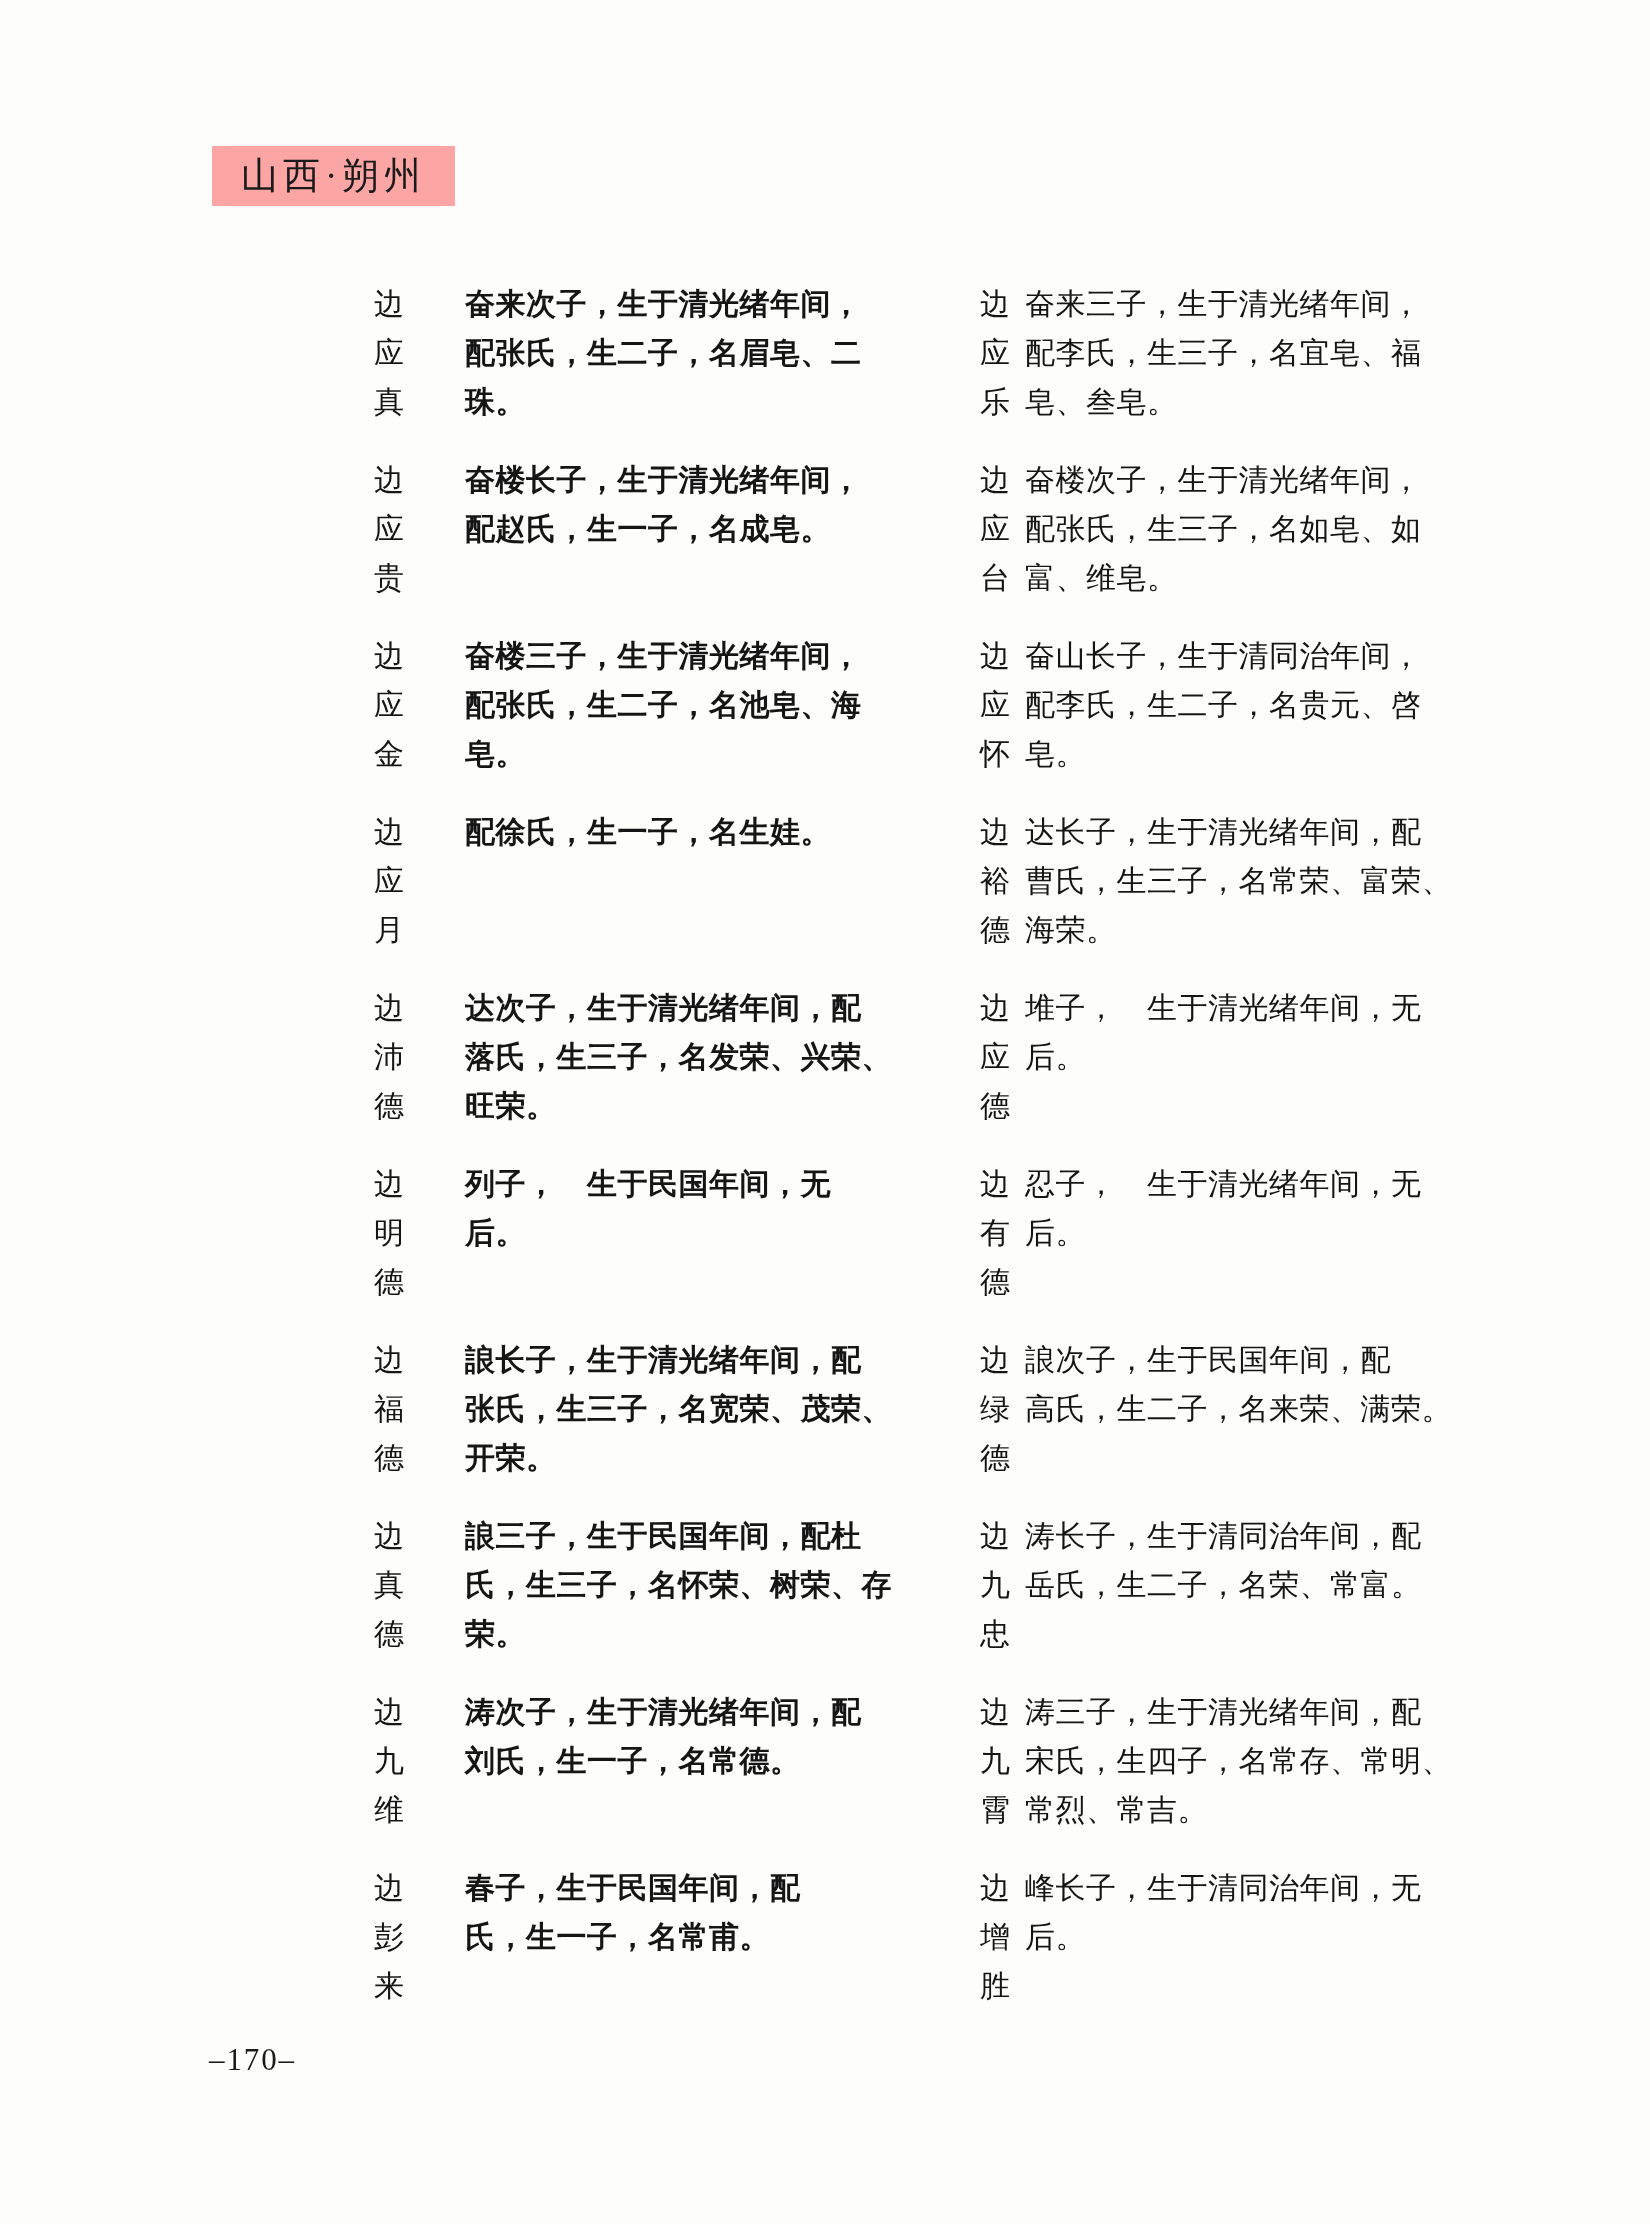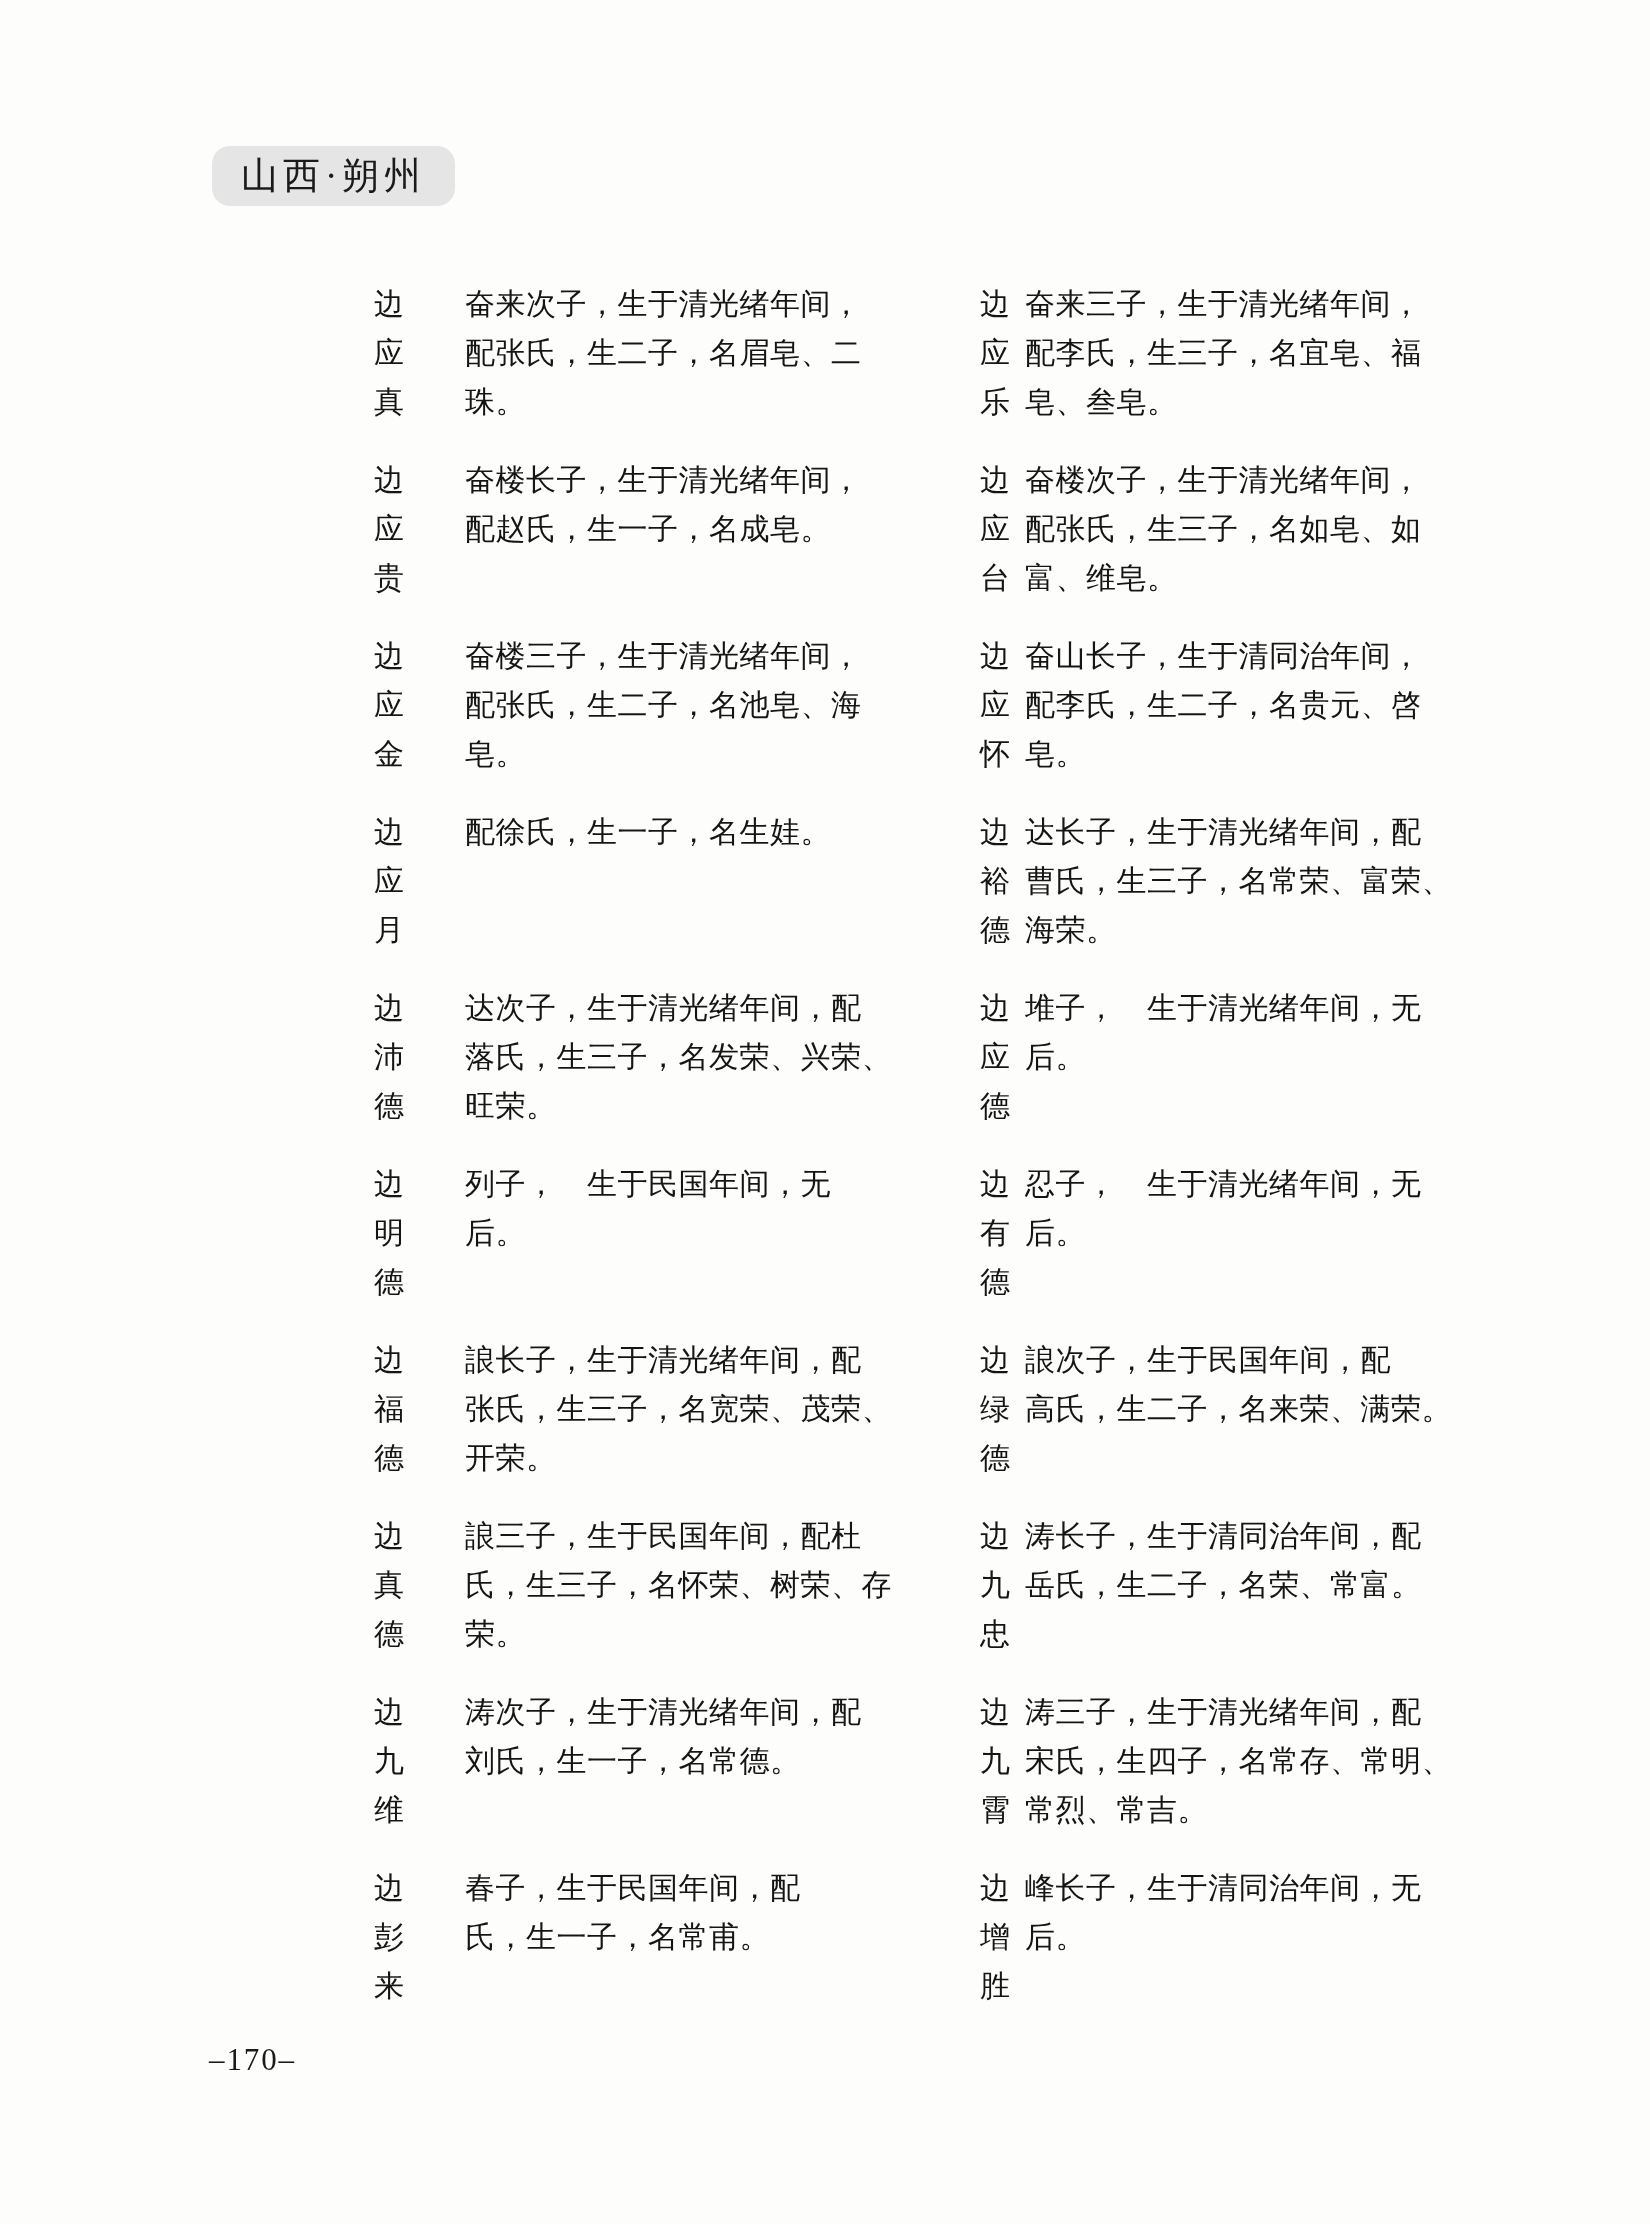--- a/index.html
+++ b/index.html
@@ -14,28 +14,27 @@
     background:#fdfdfc;
     color:#1c1c1c;
     overflow:hidden;
   }
   .region-badge{
     position:absolute;
     left:212px;
     top:146px;
     width:243px;
     height:60px;
-    background:#e5e5e5;
+    background:#fca5a5;
     display:flex;
     align-items:center;
     justify-content:center;
     font-size:37px;
     letter-spacing:4.9px;
     color:#1a1a1a;
-    border-radius:18px;
   }
   .col{
     position:absolute;
     top:279px;
     display:grid;
     grid-auto-rows:176px;
   }
   .col-left{ left:374px; width:505px; }
   .col-right{ left:980px; width:466px; }
   .entry{
@@ -43,21 +42,21 @@
     align-items:flex-start;
   }
   .vname{
     flex:0 0 auto;
     width:35px;
     font-size:30px;
     line-height:49px;
     white-space:pre-line;
     color:#151515;
   }
-  .col-left .etext{ margin-left:56px; width:408px; }
+  .col-left .etext{ margin-left:56px; width:408px;font-weight:bold; }
   .col-right .etext{ margin-left:10px; width:408px; }
   .eline{
     font-size:30px;
     line-height:49px;
     height:49px;
     white-space:nowrap;
     letter-spacing:0.5px;
     color:#151515;
   }
   .page-number{

